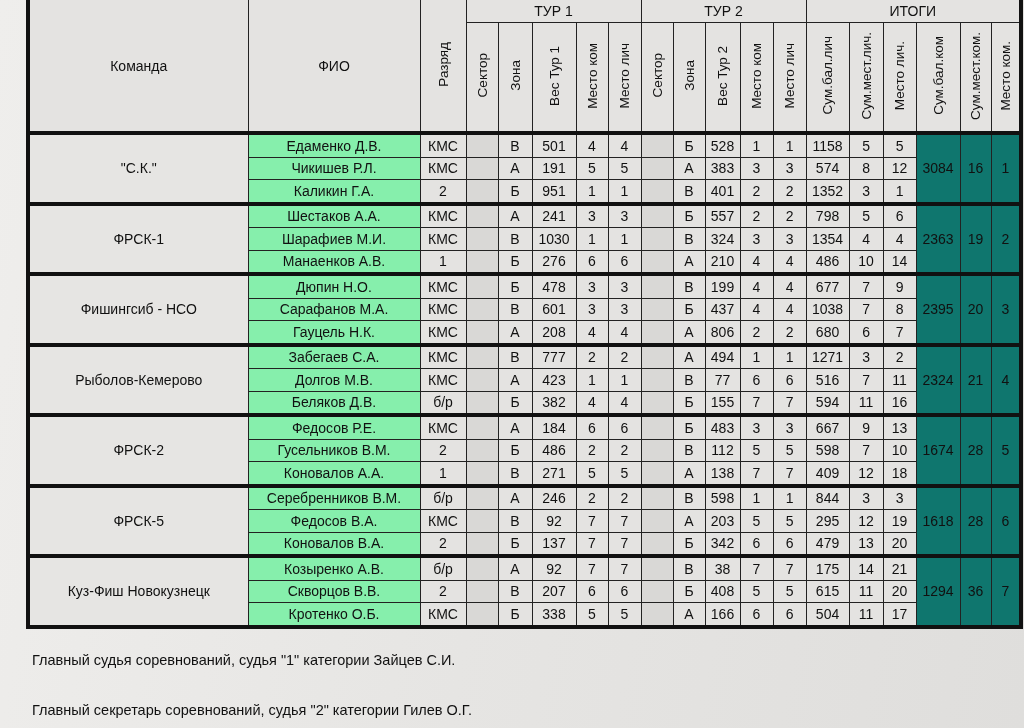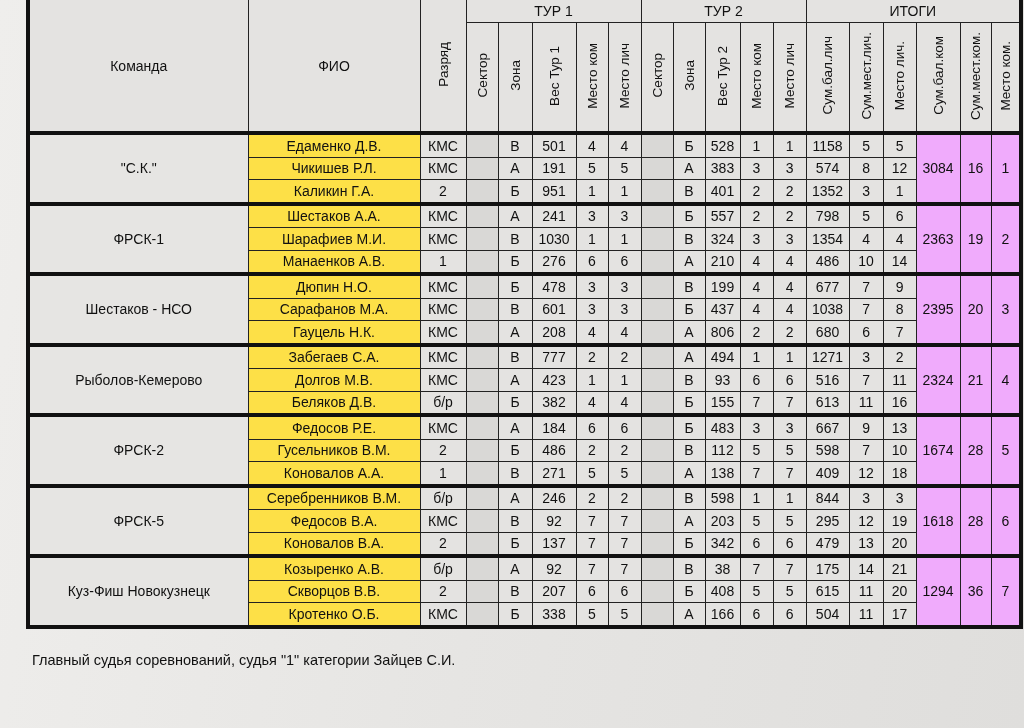--- a/index.html
+++ b/index.html
@@ -40,22 +40,22 @@
     transform:rotate(180deg);
     font-size:13.5px;
     line-height:15px;
   }
   table.results th.big { font-size:14px; }
   table.results td { height:21.5px; font-size:14px; }
   tr.team-start td { border-top:4px solid #111; }
   tr.header-end th { border-bottom:4px solid #111; }
   td.team { text-align:center; vertical-align:top; padding-top:2px; background:#e6e5e3; }
   td.empty { background:#d9d8d6; }
-  td.name { background:#fde047; }
-  td.tot { background:#f0abfc; }
+  td.name { background:#86efac; }
+  td.tot { background:#0f766e; }
   .footer-line {
     position:absolute; left:32px; font-size:14.5px; color:#111;
   }
 </style>
 </head>
 <body>
 
 <div class="sheet">
   <table class="results">
     <colgroup>
@@ -212,21 +212,21 @@
           <td class="empty"></td>
           <td>А</td>
           <td>210</td>
           <td>4</td>
           <td>4</td>
           <td>486</td>
           <td>10</td>
           <td>14</td>
         </tr>
         <tr class="team-start">
-          <td rowspan="3" class="team">Шестаков - НСО</td>
+          <td rowspan="3" class="team">Фишингсиб - НСО</td>
           <td class="name">Дюпин Н.О.</td>
           <td>КМС</td>
           <td class="empty"></td>
           <td>Б</td>
           <td>478</td>
           <td>3</td>
           <td>3</td>
           <td class="empty"></td>
           <td>В</td>
           <td>199</td>
@@ -297,41 +297,41 @@
         <tr>
           <td class="name">Долгов М.В.</td>
           <td>КМС</td>
           <td class="empty"></td>
           <td>А</td>
           <td>423</td>
           <td>1</td>
           <td>1</td>
           <td class="empty"></td>
           <td>В</td>
-          <td>93</td>
+          <td>77</td>
           <td>6</td>
           <td>6</td>
           <td>516</td>
           <td>7</td>
           <td>11</td>
         </tr>
         <tr>
           <td class="name">Беляков Д.В.</td>
           <td>б/р</td>
           <td class="empty"></td>
           <td>Б</td>
           <td>382</td>
           <td>4</td>
           <td>4</td>
           <td class="empty"></td>
           <td>Б</td>
           <td>155</td>
           <td>7</td>
           <td>7</td>
-          <td>613</td>
+          <td>594</td>
           <td>11</td>
           <td>16</td>
         </tr>
         <tr class="team-start">
           <td rowspan="3" class="team">ФРСК-2</td>
           <td class="name">Федосов Р.Е.</td>
           <td>КМС</td>
           <td class="empty"></td>
           <td>А</td>
           <td>184</td>
@@ -490,13 +490,14 @@
           <td>6</td>
           <td>6</td>
           <td>504</td>
           <td>11</td>
           <td>17</td>
         </tr>
       </tbody>
   </table>
 
   <div class="footer-line" style="top:652px">Главный судья соревнований, судья "1" категории Зайцев С.И.</div>
+  <div class="footer-line" style="top:702px">Главный секретарь соревнований, судья "2" категории Гилев О.Г.</div>
 </div>
 
 </body></html>

